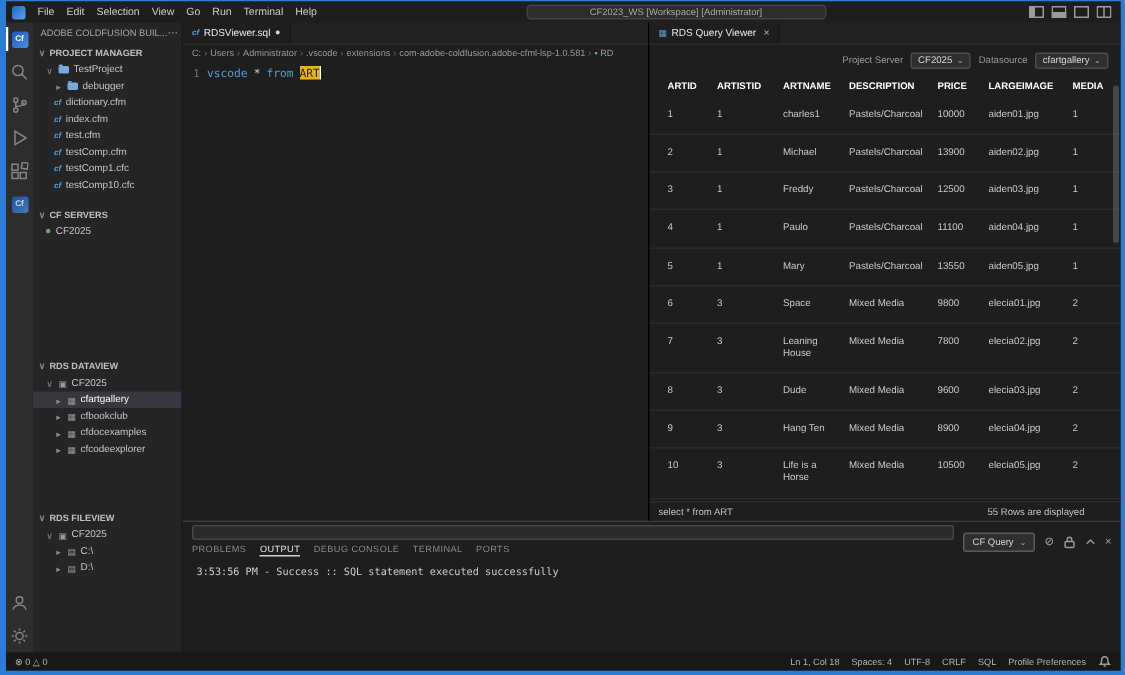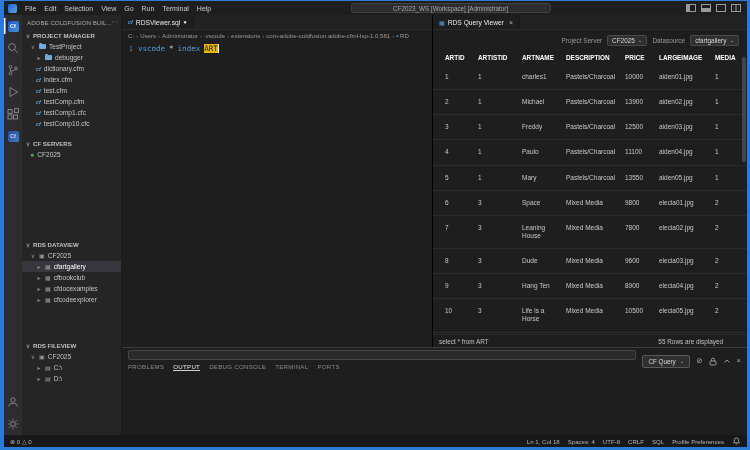--- a/index.html
+++ b/index.html
@@ -330,21 +330,21 @@
               <span class="crumb">.vscode</span>
               <span class="crumb">extensions</span>
               <span class="crumb">com-adobe-coldfusion.adobe-cfml-lsp-1.0.581</span>
               <span class="crumb">RD</span>
             </div>
           <div class="code">
             <div class="codeline">
               <span class="gutter">1</span>
               <span class="tok kw">vscode</span>
               <span class="tok plain">*</span>
-              <span class="tok kw">index</span>
+              <span class="tok kw">from</span>
               <span class="tok selword">ART</span>
               <span class="caret"></span>
             </div>
           </div>
         </div>
 
         <div class="query-group">
           <div class="tabsbar">
             <div class="tab">
               <span class="tab-ic">▦</span>
@@ -501,20 +501,23 @@
                 <path d="M2.5 4 V2.6 a1.5 1.5 0 0 1 3 0 V4"></path>
               </svg>
           </span>
           <span class="picon">
             <svg class="ln" width="8" height="8">
                 <path d="M1.5 5.5 L4 3 L6.5 5.5"></path>
               </svg>
           </span>
           <span class="picon">×</span>
         </div>
+        <div class="panel-body">
+          <span>3:53:56 PM - Success :: SQL statement executed successfully</span>
+        </div>
       </div>
     </div>
   </div>
 
   <div class="statusbar">
     <div class="sbl">
       <span>
         <span>⊗</span>
         <span>0</span>
         <span>△</span>

